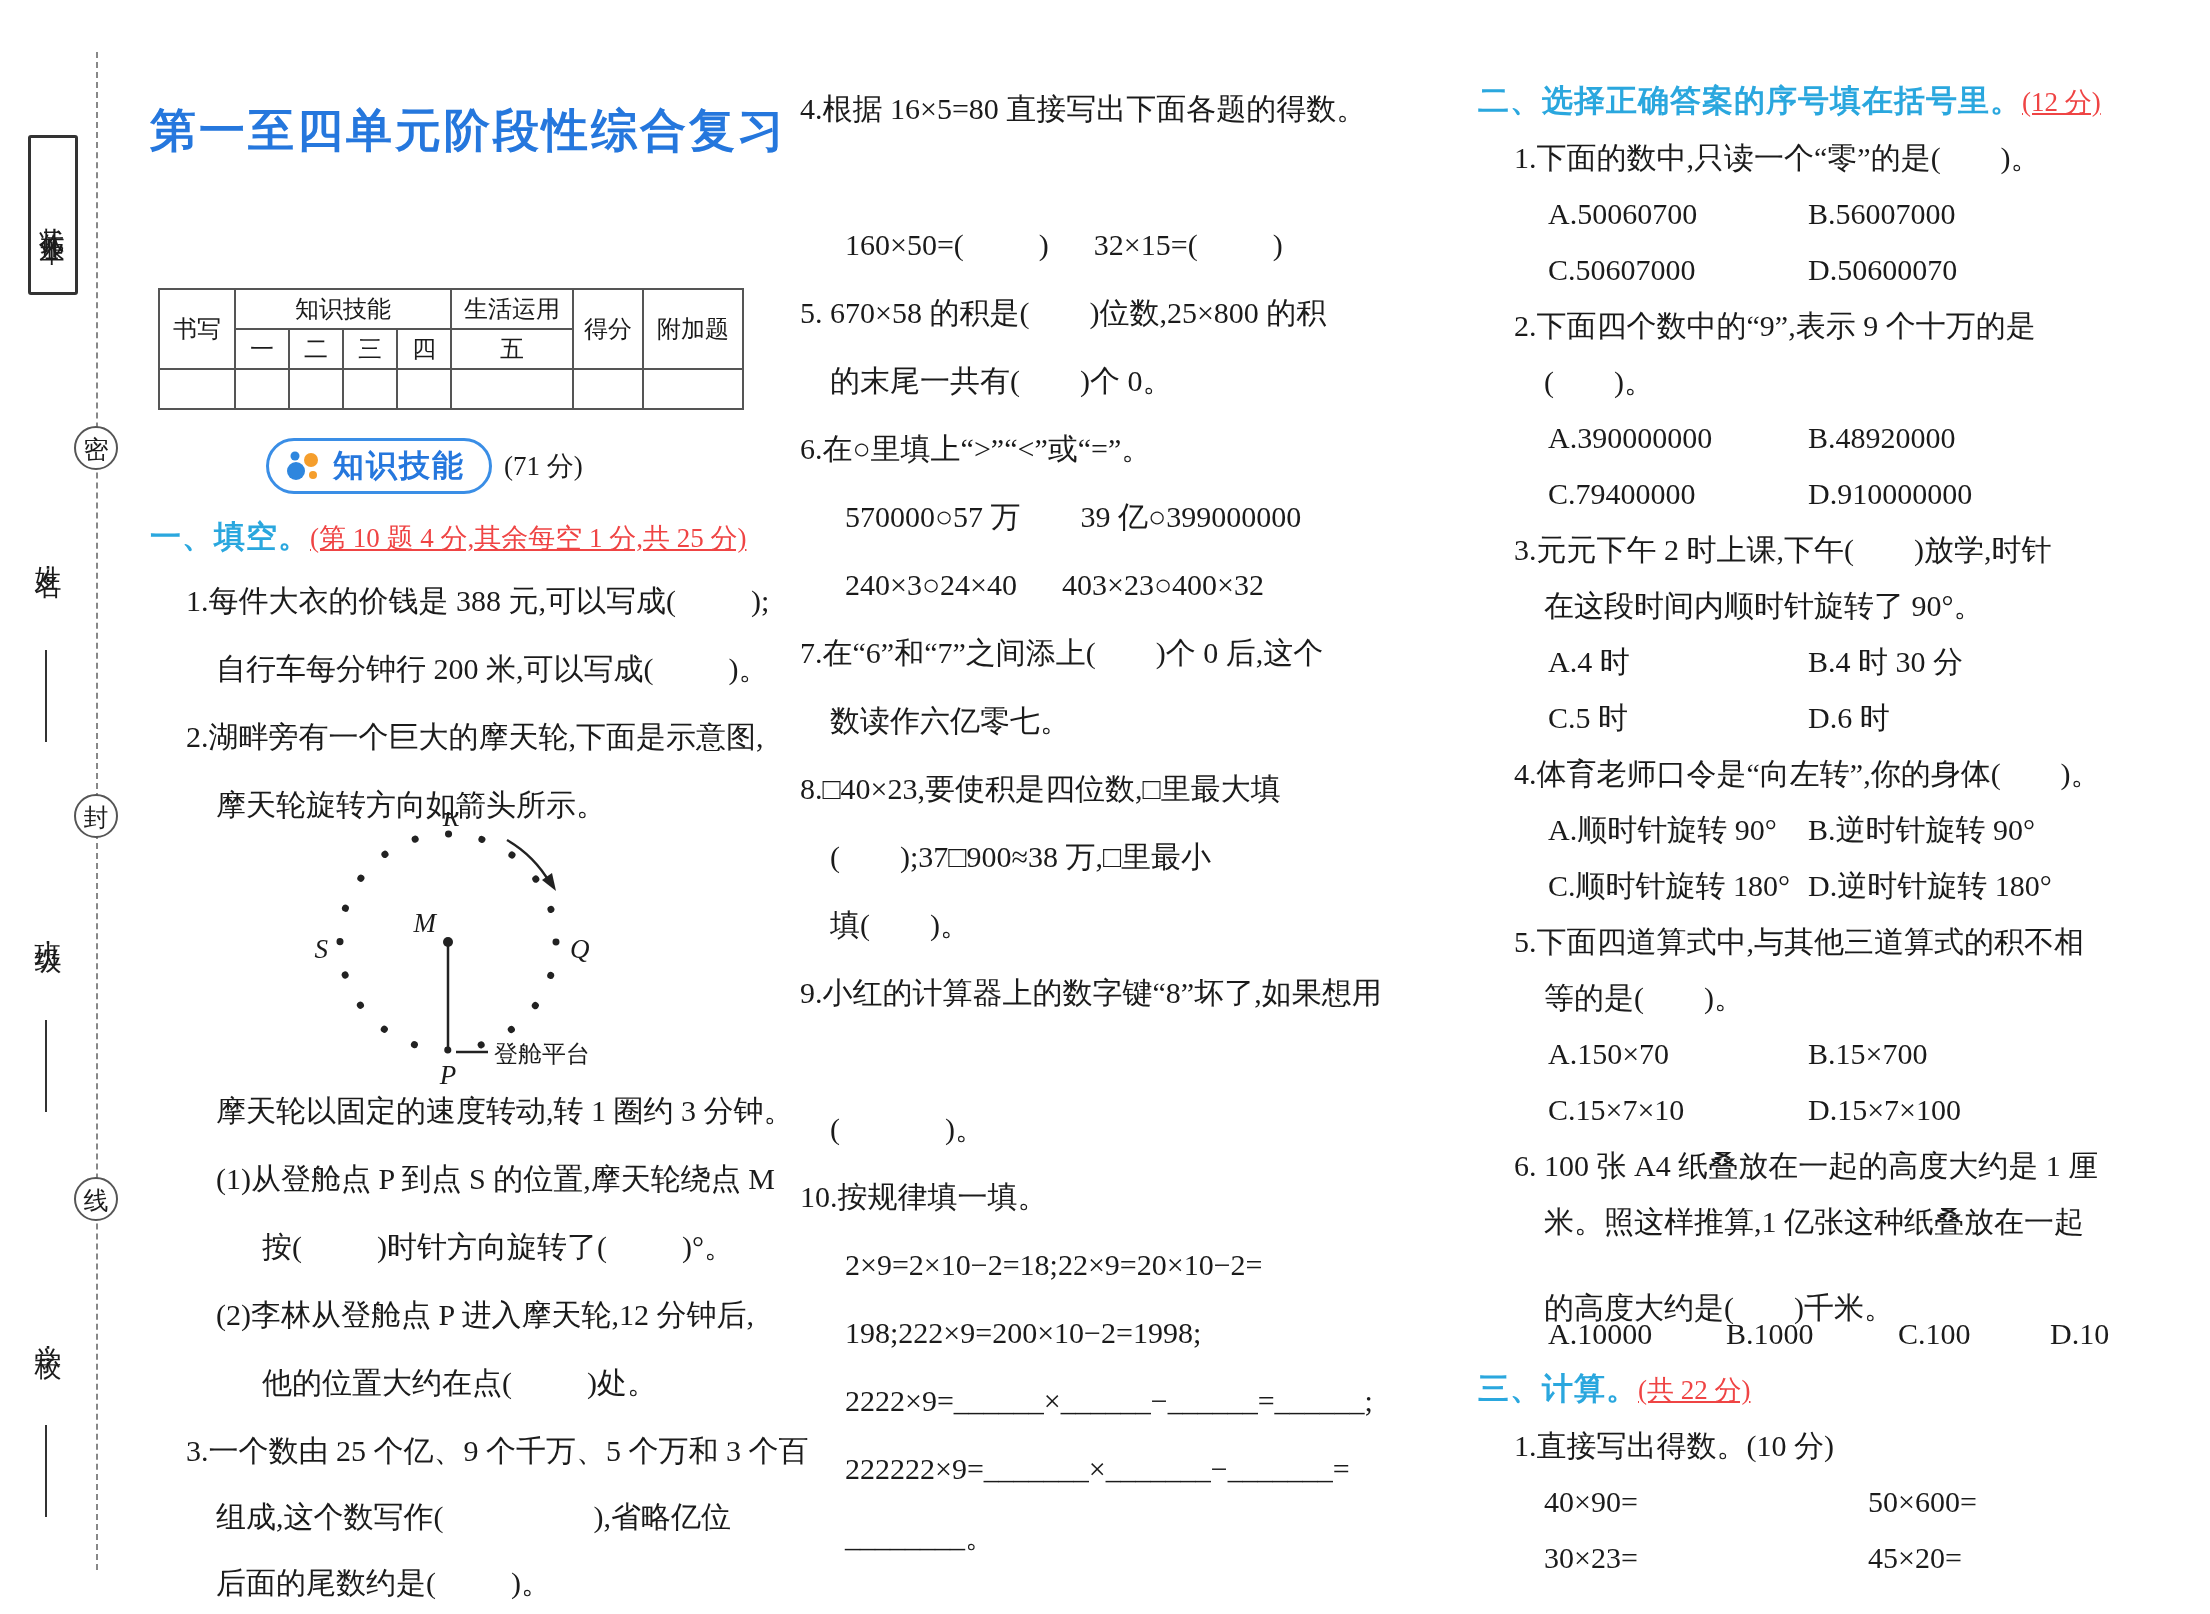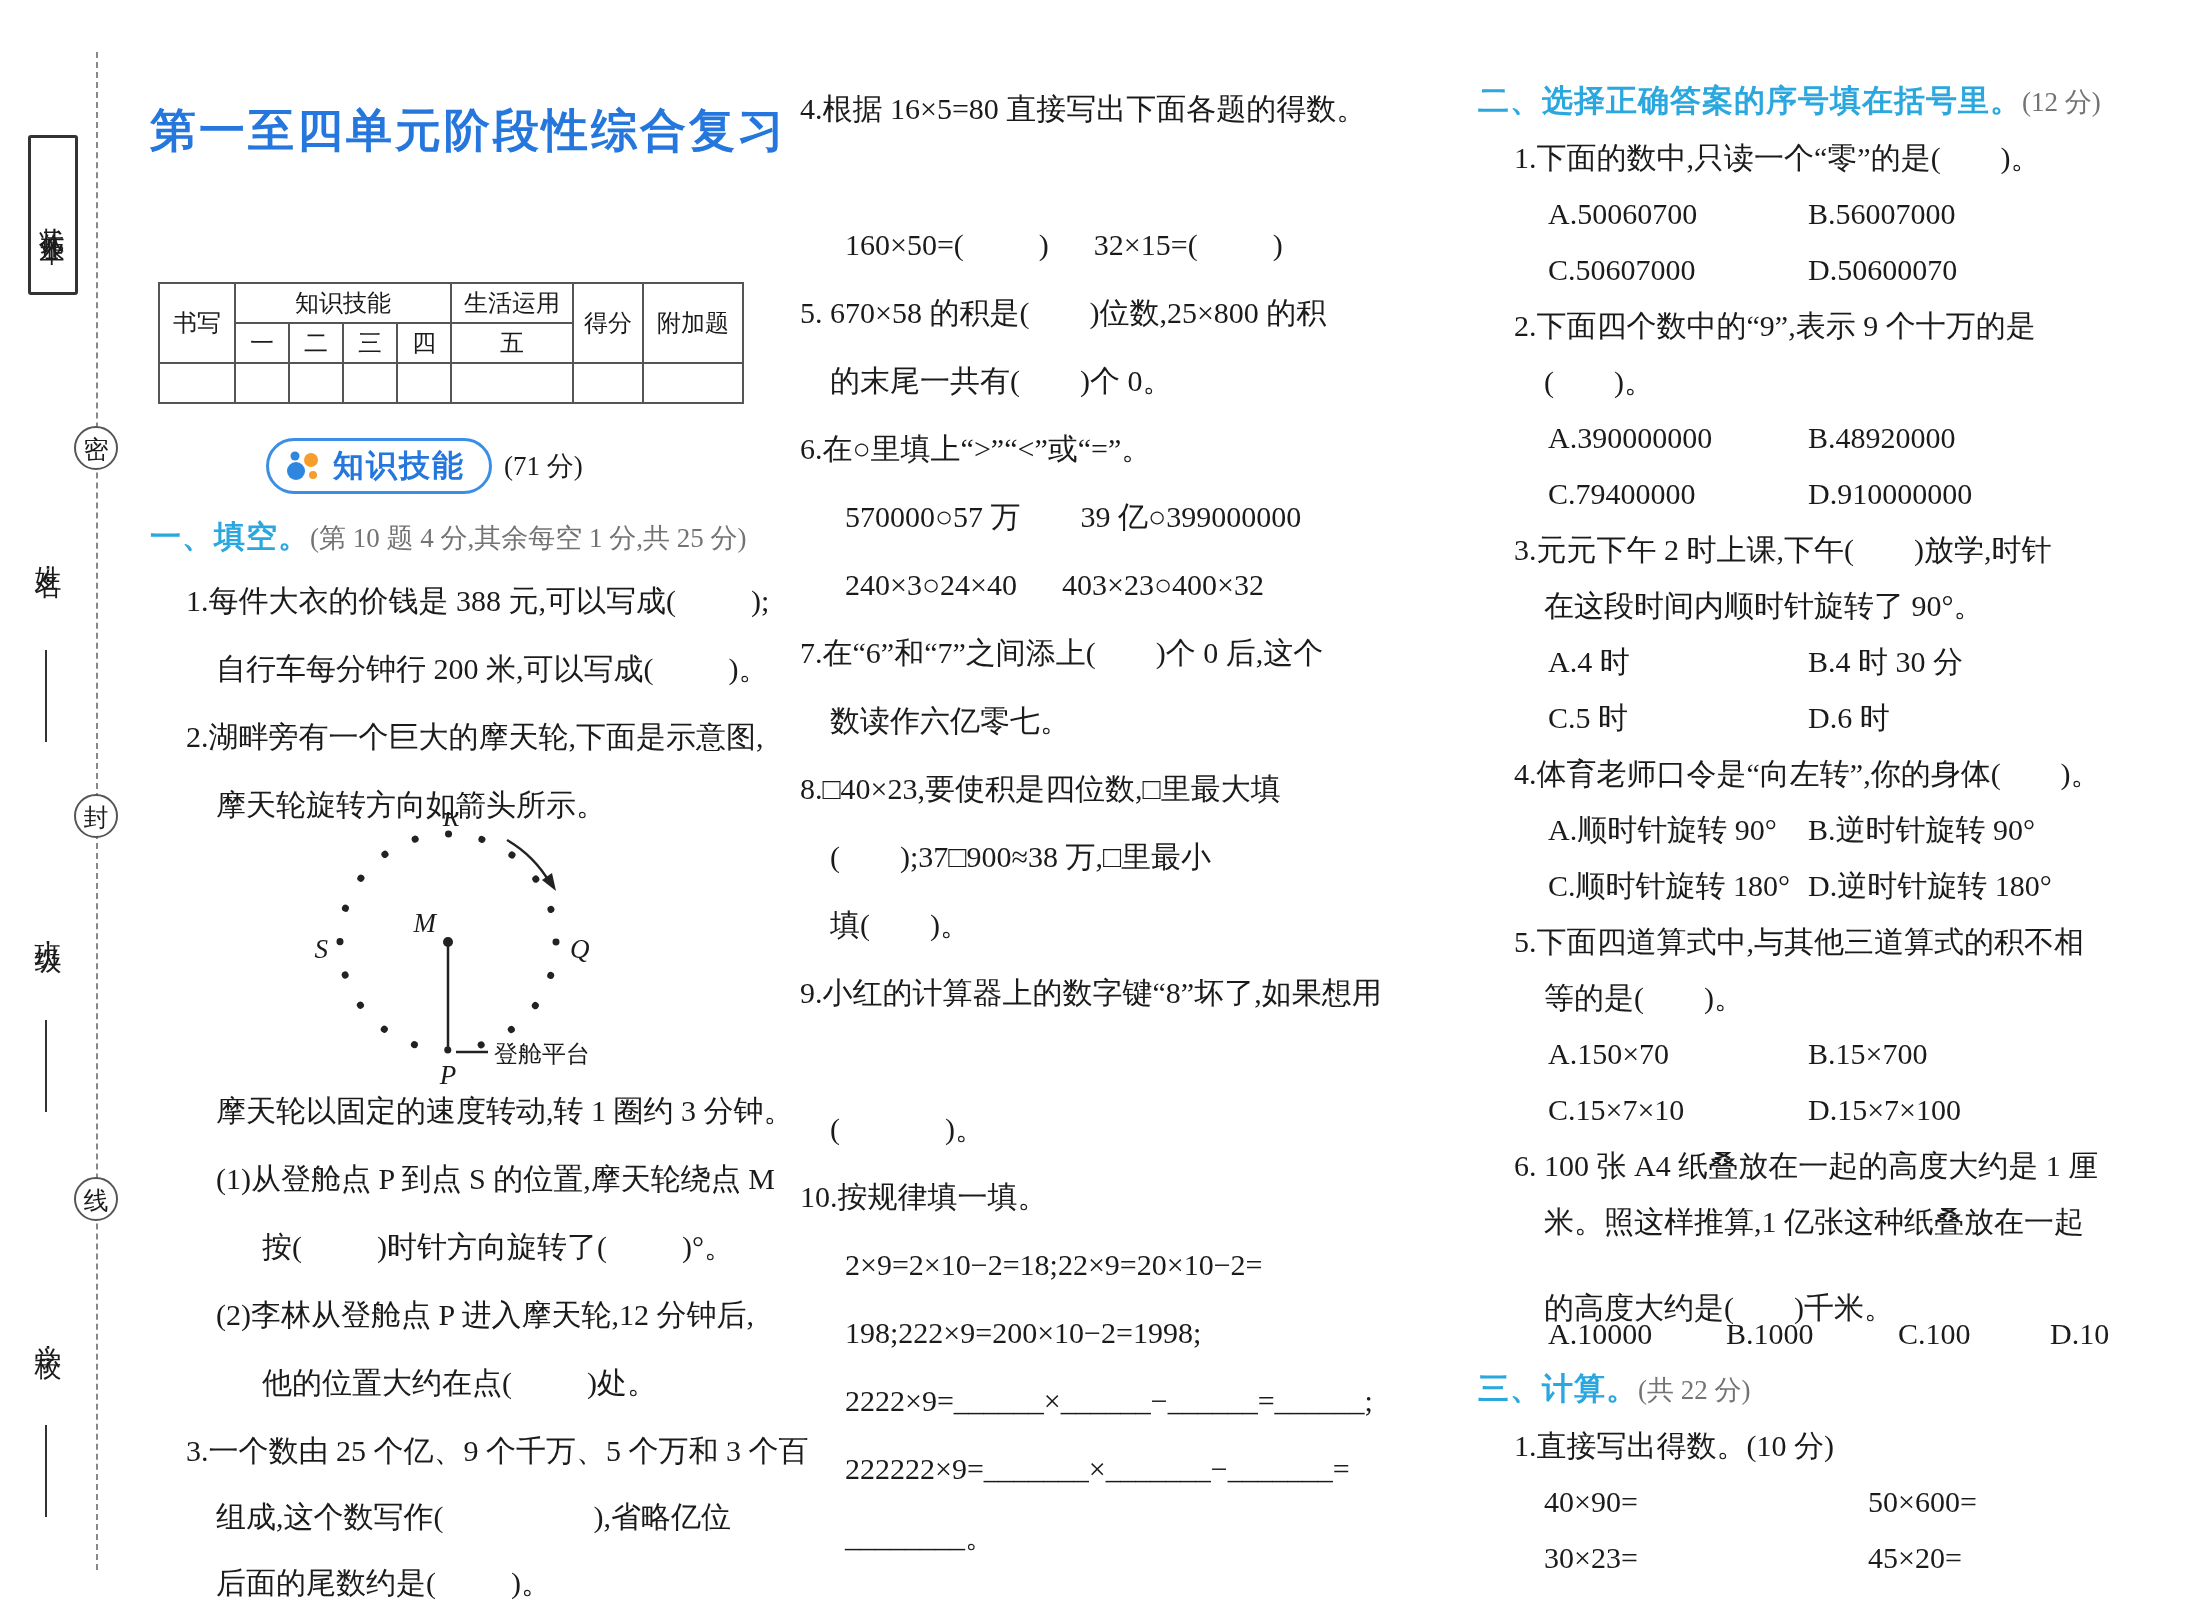--- a/index.html
+++ b/index.html
@@ -17,33 +17,33 @@
 
   
   .title {
     position:absolute; top:100px; left:0; margin:0;
     font-family:"Liberation Sans","DejaVu Sans",sans-serif;
     font-weight:700; font-size:46px; letter-spacing:3px; color:#2577dd; white-space:pre;
   }
   .meta { position:absolute; top:232px; left:16px; font-size:24px; white-space:pre; }
 
   
-  .score-table { position:absolute; top:282px; left:8px; border-collapse:collapse; table-layout:fixed; width:584px; font-size:24px; }
+  .score-table { position:absolute; top:288px; left:8px; border-collapse:collapse; table-layout:fixed; width:584px; font-size:24px; }
   .score-table td { border:2px solid #555; text-align:center; padding:0; height:40px; font-family:"Liberation Serif",serif; }
 
   
   .badge-row { position:absolute; top:438px; left:116px; display:flex; align-items:center; }
   .badge { display:inline-flex; align-items:center; gap:10px; border:3px solid #3a8ee6; border-radius:30px; padding:4px 24px 4px 14px; background:#fff; }
   .badge-label { font-family:"Liberation Sans","DejaVu Sans",sans-serif; font-weight:700; font-size:31px; color:#2577dd; letter-spacing:2px; }
   .badge-points { font-size:27px; margin-left:12px; }
 
   
   .sec-head { position:absolute; white-space:pre; line-height:40px; }
   .sec-title { font-family:"Liberation Sans","DejaVu Sans",sans-serif; font-weight:700; font-size:31px; color:#2aa7de; letter-spacing:1px; }
-  .sec-note { font-size:27px; color:#737373; }
+  .sec-note { font-size:27px; color:#ef4444;text-decoration:underline; }
 
   
   .book-box {
     position:absolute; left:28px; top:135px; width:50px; height:160px;
     border:3px solid #333; border-radius:3px;
     writing-mode:vertical-rl; text-orientation:upright;
     display:flex; align-items:center; justify-content:center;
     font-family:"Liberation Sans","DejaVu Sans",sans-serif; font-size:25px; letter-spacing:3px;
   }
   .seal-dash { position:absolute; left:96px; top:52px; height:1518px; width:0; border-left:2px dashed #888; }

